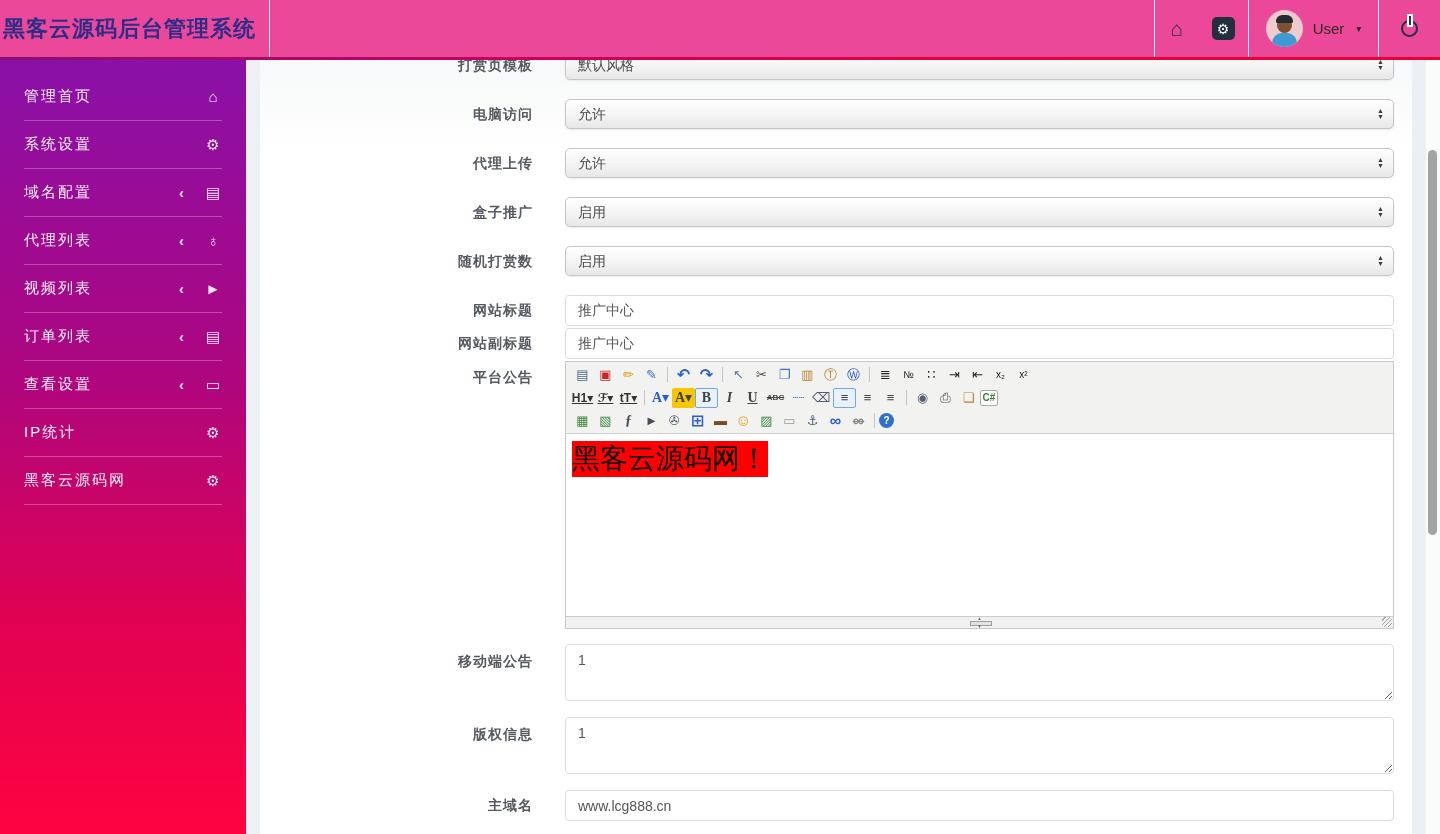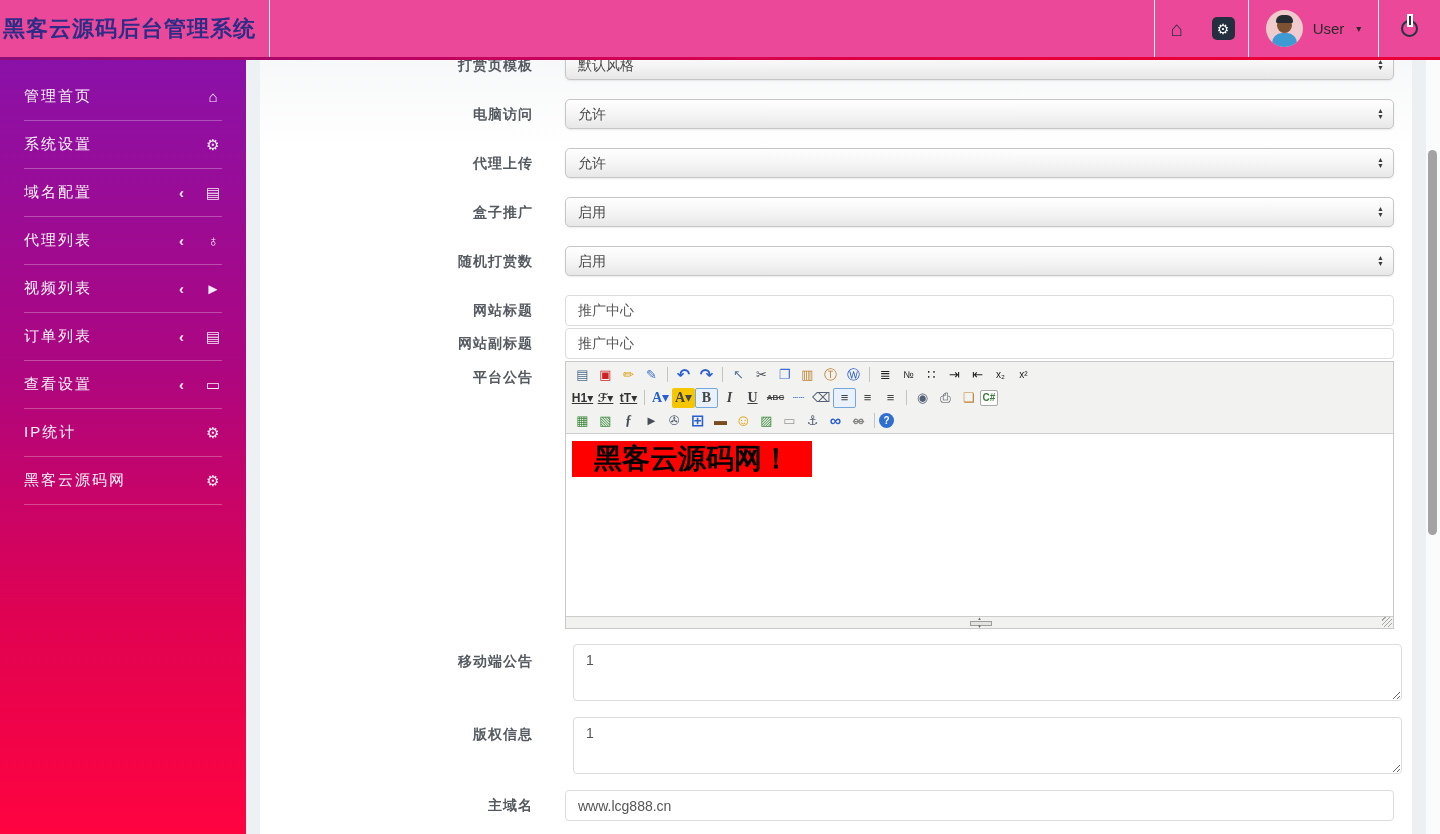--- a/index.html
+++ b/index.html
@@ -44,21 +44,21 @@
   .form { position:absolute; left:0; top:-10px; width:1166px; z-index:2; }
   .row { display:flex; align-items:flex-start; }
   .lbl { width:287px; text-align:right; font-size:14px; font-weight:bold; color:#555a60; letter-spacing:1px; white-space:nowrap; }
   .ctrl { margin-left:32px; width:829px; position:relative; }
   .row-sel { margin-bottom:19px; }
   .row-sel .lbl { line-height:30px; }
   .row-inp { margin-bottom:2px;align-items:center; }
   .row-inp .lbl { line-height:31px; }
   .row-ed { margin-bottom:15px; }
   .row-ed .lbl { line-height:20px; padding-top:6px;padding-left:16px; }
-  .row-ta { margin-bottom:12px;gap:8px; }
+  .row-ta { margin-bottom:12px; }
   .row-ta .lbl { line-height:34px; }
 
   .select { position:relative; height:30px; border:1px solid #c6c6c6; border-radius:5px; background:linear-gradient(180deg,#ffffff 0%,#f3f3f3 60%,#e7e7e7 100%); box-shadow:0 1px 2px rgba(0,0,0,0.08); cursor:pointer; }
   .sel-text { display:block; line-height:28px; padding-left:12px; font-size:14px; color:#4a4a4a; }
   .spinner { position:absolute; right:9px; top:50%; transform:translateY(-50%); display:flex; flex-direction:column; align-items:center; font-size:7px; line-height:6px; color:#3c3c3c; }
 
   .tinput { width:100%; height:31px; border:1px solid #dcdcdc; border-radius:4px; padding:0 12px; font-size:14px; color:#555; font-family:inherit; background:#fff; outline:none; }
   .tarea { width:100%; height:57px; border:1px solid #dcdcdc; border-radius:4px; padding:7px 12px; font-size:14px; color:#555; font-family:inherit; background:#fff; outline:none; resize:both; }
 
   
@@ -73,21 +73,21 @@
   .serb { font-family:"Liberation Serif","DejaVu Serif",serif; font-weight:bold; font-size:14px; }
   .ital { font-family:"Liberation Serif","DejaVu Serif",serif; font-style:italic; font-weight:bold; font-size:14px; }
   .und { text-decoration:underline; }
   .strike { text-decoration:line-through; font-size:8px; font-weight:bold; letter-spacing:0; }
   .strike2 { text-decoration:line-through; }
   .boxed { border:1px solid #74a7dd; background:#e9f2fc; }
   .hl { background:#f6c700; }
   .code { font-size:10px; font-weight:bold; color:#3c7d3c; border:1px solid #a9a9a9; background:#fff; padding:0 1px; min-width:18px; height:16px; }
   .help { background:#2f6fd0; color:#fff !important; border-radius:50%; min-width:15px; width:15px; height:15px; font-size:10px; font-weight:bold; }
   .ed-body { height:182px; padding:7px 6px; cursor:text; }
-  .ed-text { display:inline-block; background:#ff0000; color:#000; font-family:"Liberation Serif","DejaVu Serif",serif; font-weight:bold; font-size:28px; line-height:36px; padding:0 22px; }
+  .ed-text { display:inline-block; background:#ff0000; color:#000; font-family:"Liberation Serif","DejaVu Serif",serif; font-weight:normal; font-size:28px; line-height:36px; padding:0 0; }
   .ed-status { position:relative; height:12px; background:#f1f1f0; border-top:1px solid #cccccc; }
   .sb-handle { position:absolute; left:50%; top:0; transform:translateX(-50%); width:26px; height:11px; cursor:row-resize; }
   .sb-handle::before { content:""; position:absolute; left:3px; top:4px; width:20px; height:3px; background:#e3e3e1; border:1px solid #9d9d9d; }
   .sb-handle::after { content:"▴\A▾"; white-space:pre; position:absolute; left:50%; top:-3px; transform:translateX(-50%); font-size:5px; line-height:8px; color:#666; text-align:center; }
   .sb-grip { position:absolute; right:1px; bottom:1px; width:10px; height:10px; cursor:nwse-resize; background:repeating-linear-gradient(135deg,transparent 0 2px,#a5a5a5 2px 3px); }
 
   
   .gutter { position:absolute; left:1412px; top:60px; width:14px; height:774px; background:#edf0f2; z-index:3; }
   .scroll-track { position:absolute; left:1426px; top:60px; width:14px; height:774px; background:#fafbfb; z-index:3; }
   .scroll-thumb { position:absolute; left:1428px; top:150px; width:9px; height:385px; background:#a3a3a3; border-radius:5px; z-index:4; cursor:default; }

